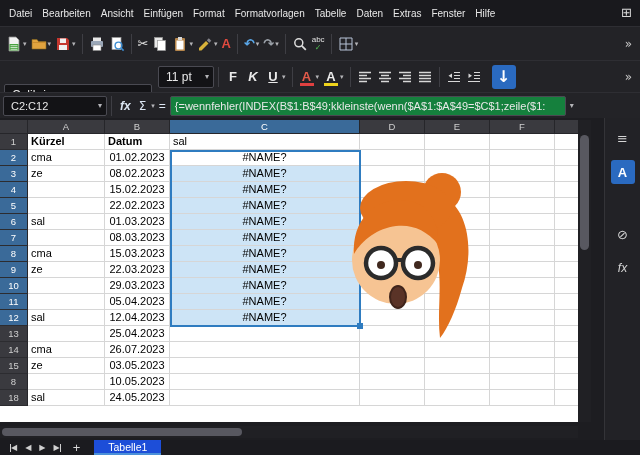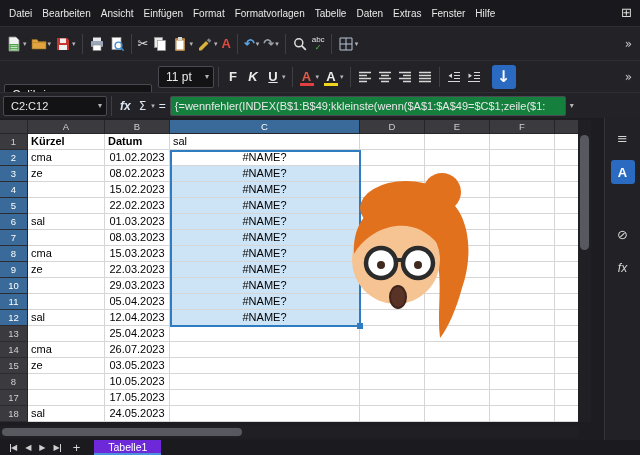--- a/index.html
+++ b/index.html
@@ -67,21 +67,21 @@
   .sbtab { width:24px; height:24px; display:flex; align-items:center; justify-content:center; margin-bottom:10px; color:#d6d6d6; font-size:13px; border-radius:3px; }
   .sbtab.active { background:#2a6ac0; color:#fff; font-weight:bold; }
   .sbtab.fx { font-style:italic; font-size:12px; }
   .sbgap { height:28px; }
 
   
   .tabbar { position:absolute; left:0; top:440px; width:640px; height:15px; background:#1b1b1f; display:flex; align-items:center; padding-left:6px; font-size:10px; color:#c9c9c9; }
   .tnav { padding:0 4px; font-size:8px; color:#cfcfcf; display:flex; align-items:center; }
   .tnav .bar { display:inline-block; width:1px; height:8px; background:#cfcfcf; }
   .addsheet { font-size:13px; padding:0 8px; color:#d8d8d8; }
-  .sheettab { margin-left:6px; padding:1px 14px 0 14px; background:#6d28d9; color:#fff; border-bottom:2px solid #4a90d9; height:15px; display:flex; align-items:center; font-size:10.5px; }
+  .sheettab { margin-left:6px; padding:1px 14px 0 14px; background:#1d4ed8; color:#fff; border-bottom:2px solid #4a90d9; height:15px; display:flex; align-items:center; font-size:10.5px; }
 
   .emoji { position:absolute; left:348px; top:168px; z-index:6; }
 </style>
 </head>
 <body>
 
 <div class="menubar">
   <div class="menu-items">
       <span class="menu-item">Datei</span>
       <span class="menu-item">Bearbeiten</span>
@@ -436,30 +436,20 @@
         <div class="cell" style="width: 190px;"></div>
         <div class="cell" style="width: 65px;"></div>
         <div class="cell" style="width: 65px;"></div>
         <div class="cell" style="width: 65px;"></div>
         <div class="cell" style="width: 26px;"></div>
       </div>
       <div class="grow">
         <div class="rh">8</div>
         <div class="cell" style="width: 77px;"></div>
         <div class="cell r" style="width: 65px;">10.05.2023</div>
-        <div class="cell" style="width: 190px;"></div>
-        <div class="cell" style="width: 65px;"></div>
-        <div class="cell" style="width: 65px;"></div>
-        <div class="cell" style="width: 65px;"></div>
-        <div class="cell" style="width: 26px;"></div>
-      </div>
-      <div class="grow">
-        <div class="rh">17</div>
-        <div class="cell" style="width: 77px;"></div>
-        <div class="cell r" style="width: 65px;">17.05.2023</div>
         <div class="cell" style="width: 190px;"></div>
         <div class="cell" style="width: 65px;"></div>
         <div class="cell" style="width: 65px;"></div>
         <div class="cell" style="width: 65px;"></div>
         <div class="cell" style="width: 26px;"></div>
       </div>
       <div class="grow">
         <div class="rh">18</div>
         <div class="cell" style="width: 77px;">sal</div>
         <div class="cell r" style="width: 65px;">24.05.2023</div>

